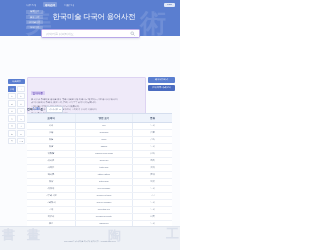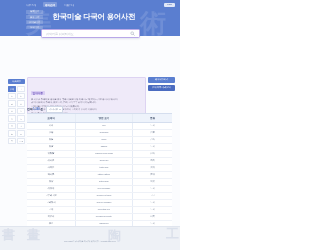--- a/index.html
+++ b/index.html
@@ -87,21 +87,21 @@
     overflow: hidden;
   }
 
   .site-title {
     position: absolute;
     left: 8px; right: 0;
     top: 12px;
     text-align: center;
     color: #ffffff;
     font-size: 7.4px;
-    font-weight: 700;
+    font-weight: 400;
     letter-spacing: -0.2px;
     z-index: 3;
   }
 
   
   .searchwrap {
     position: absolute;
     left: 41px;
     top: 29px;
     width: 99px;

